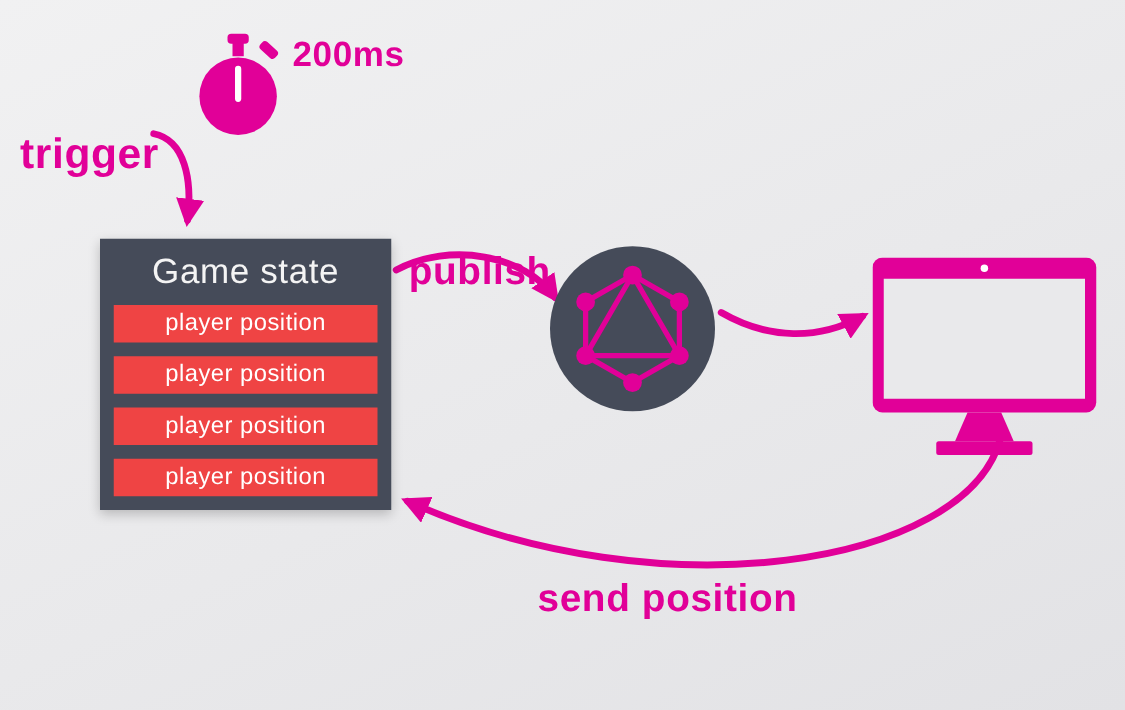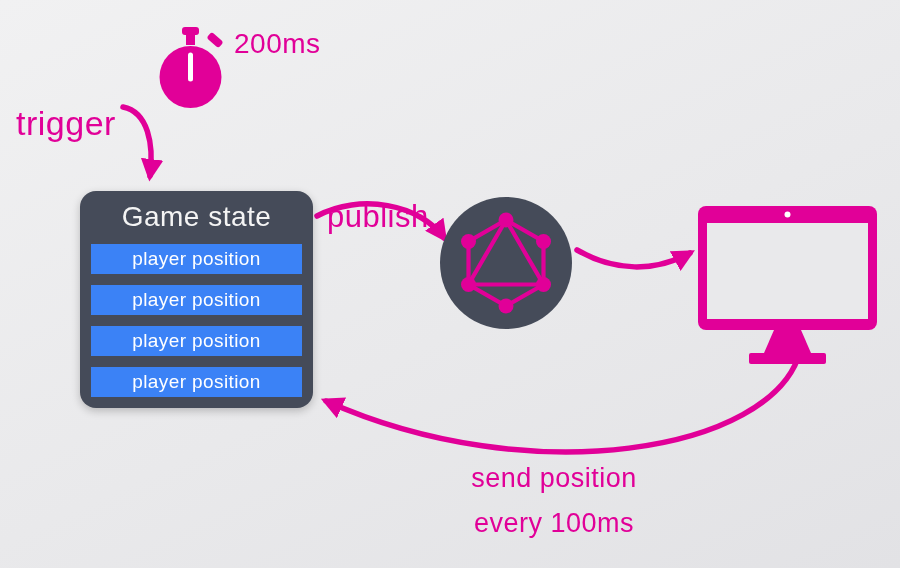--- a/index.html
+++ b/index.html
@@ -6,46 +6,45 @@
   html,body { width:900px; height:568px; }
   body {
     font-family:"Liberation Sans", sans-serif;
     background:#e9e9eb;
   }
   .stage {
     position:relative; width:900px; height:568px; overflow:hidden;
     background:linear-gradient(155deg,#f1f1f2 0%,#e9e9eb 55%,#e2e2e5 100%);
   }
   .label {
-    position:absolute; color:#e10098; font-weight:400;
+    position:absolute; color:#e10098; font-weight:700;
     letter-spacing:.5px; white-space:nowrap;
   }
   #label-200ms   { left:234px; top:28px;  font-size:28px; }
   #label-trigger { left:16px;  top:104px; font-size:34px; }
   #label-publish { left:327px; top:159px; font-size:31px;margin-top:40px; }
   #label-gamestate { left:586px; top:199px; font-size:23px; }
   #label-send {
-    left:412px; top:456px; width:284px; text-align:center;
-    font-size:27px; line-height:45px; white-space:normal;
+    left:392px; top:456px; width:284px; text-align:center;
+    font-size:31px; line-height:45px; white-space:normal;
   }
   .layer { position:absolute; left:0; top:0; pointer-events:none; }
 
   
   .game-box {
     position:absolute; left:80px; top:191px; width:233px; height:217px;
     background:#454b59; box-shadow:0 3px 9px rgba(0,0,0,.22);
     padding:5px 11px 0 11px;
-    border-radius:16px;
   }
   .game-box h2 {
     color:#f4f4f4; font-weight:300; font-size:28px; text-align:center;
     margin:5px 0 11px 0; letter-spacing:.5px;
   }
   .row {
-    height:30px; margin-bottom:11px; background:#3b82f6;
+    height:30px; margin-bottom:11px; background:#ef4444;
     color:#fff; font-size:19px; font-weight:300;
     display:flex; align-items:center; justify-content:center;
     letter-spacing:.4px;
   }
 </style>
 </head>
 <body>
 
 <div class="stage">
 
@@ -67,21 +66,20 @@
     <rect x="55" y="12" width="16" height="8" rx="3" fill="#e10098" transform="rotate(42 63 16)"></rect>
     <circle cx="38.5" cy="53" r="31" fill="#e10098"></circle>
     <line x1="38.5" y1="55" x2="38.5" y2="31" stroke="#ffffff" stroke-width="5" stroke-linecap="round"></line>
   </svg>
 
   <div class="label" id="label-200ms">200ms</div>
   <div class="label" id="label-trigger">trigger</div>
   <div class="label" id="label-publish">publish</div>
   <div class="label" id="label-send">
     <span>send position</span><br>
-    <span>every 100ms</span>
   </div>
 
   <div class="game-box">
     <h2>Game state</h2>
     <div class="row">player position</div>
     <div class="row">player position</div>
     <div class="row">player position</div>
     <div class="row">player position</div>
   </div>
 

